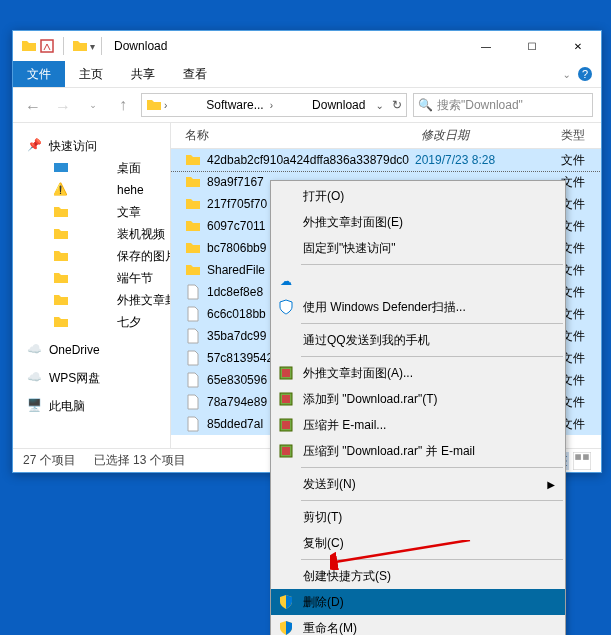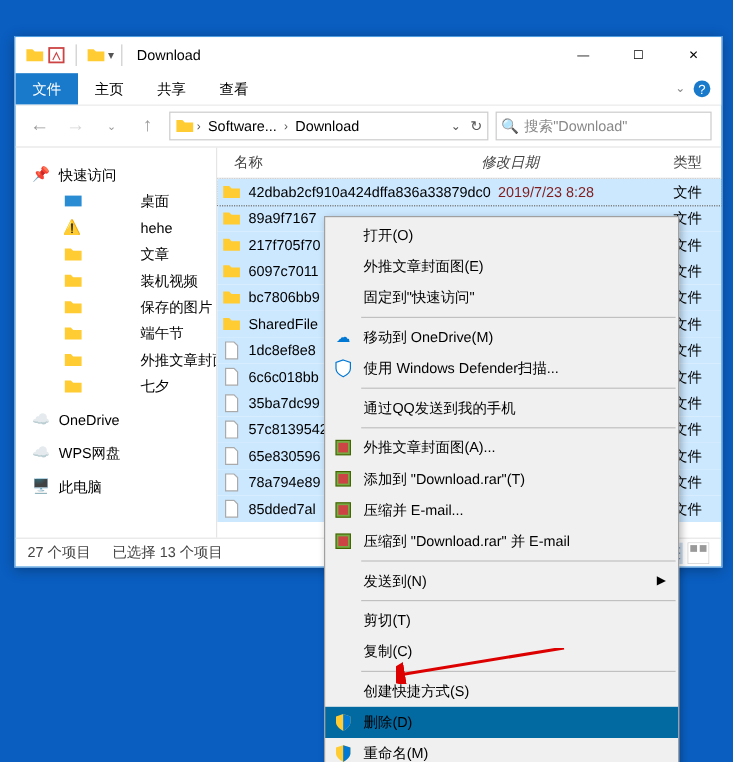--- a/index.html
+++ b/index.html
@@ -12,40 +12,40 @@
 .title-text { font-size: 12px; margin-left: 6px; color: #000; }
 .window-controls { margin-left: auto; display: flex; }
 .window-controls div { width: 46px; height: 30px; display: flex; align-items: center; justify-content: center; font-size: 10px; color: #000; }
 .ribbon { height: 26px; background: #fff; display: flex; align-items: stretch; font-size: 12px; position: relative; }
 .ribbon-tab { padding: 0 14px; display: flex; align-items: center; color: #000; }
 .ribbon-tab.file { background: #1979ca; color: #fff; }
 .ribbon-help { position: absolute; right: 8px; top: 0; height: 26px; display: flex; align-items: center; gap: 6px; }
 .addressbar { height: 36px; border-top: 1px solid #e5e5e5; border-bottom: 1px solid #e5e5e5; display: flex; align-items: center; padding: 0 8px; gap: 6px; }
 .nav-btn { width: 24px; height: 24px; display: flex; align-items: center; justify-content: center; color: #999; }
 .breadcrumb { flex: 1; height: 24px; border: 1px solid #ccc; display: flex; align-items: center; padding: 0 4px; font-size: 12px; gap: 2px; }
-.breadcrumb-seg { padding: 0 4px; }
+.breadcrumb-seg { padding: 0 4px; margin-left: 33px; }
 .breadcrumb-ch { color: #555; font-size: 10px; }
 .search-box { width: 180px; height: 24px; border: 1px solid #ccc; display: flex; align-items: center; padding: 0 4px; font-size: 12px; color: #888; gap: 4px; }
 .content { display: flex; height: calc(100% - 30px - 26px - 36px - 24px); }
 .sidebar { width: 170px; border-right: 1px solid #e5e5e5; padding: 6px 0; font-size: 12px; overflow: hidden; }
 .side-item { display: flex; align-items: center; height: 22px; padding-left: 30px; gap: 6px; white-space: nowrap; }
 .side-item.group { padding-left: 14px; margin-top: 6px; }
 .side-item.sub { padding-left: 40px; gap: 48px; }
 .side-icon { width: 16px; height: 16px; flex-shrink: 0; }
 .main { flex: 1; display: flex; flex-direction: column; }
 .col-headers { height: 26px; border-bottom: 1px solid #e5e5e5; display: flex; align-items: center; font-size: 12px; color: #444; }
 .col-name { padding-left: 14px; flex: 1;}
 .col-date { width: 140px; font-style: italic; }
-.col-type { width: 40px; margin-left: 20px; }
+.col-type { width: 40px; }
 .file-list { flex: 1; overflow: hidden; font-size: 12px; }
-.file-row { height: 22px; display: flex; align-items: center; padding-left: 4px; gap: 6px; background: #cce8ff; border-bottom: 0; }
+.file-row { height: 22px; display: flex; align-items: center; padding-left: 14px; gap: 6px; background: #cce8ff; border-bottom: 0; }
 .file-row.first { background: #cce8ff; outline: 1px dotted #666; }
 .file-icon { width: 16px; height: 16px; flex-shrink: 0; }
 .file-name { flex: 1; white-space: nowrap; overflow: hidden; }
-.file-date { width: 140px; color: #7f1d1d; }
+.file-date { width: 140px; color: #0369a1; }
 .file-type { width: 40px; }
 .statusbar { height: 24px; border-top: 1px solid #e5e5e5; display: flex; align-items: center; padding: 0 10px; font-size: 12px; color: #444; gap: 18px; }
 .statusbar-right { margin-left: auto; display: flex; gap: 4px; }
 .context-menu { position: absolute; left: 270px; top: 180px; width: 296px; background: #f0f0f0; border: 1px solid #a0a0a0; box-shadow: 2px 2px 6px rgba(0,0,0,0.25); font-size: 12px; padding: 2px 0; }
 .menu-item { height: 26px; display: flex; align-items: center; padding: 0 28px 0 32px; position: relative; text-align: center; }
 .menu-item.highlight { background: #0369a1; }
 .menu-item-icon { position: absolute; left: 6px; width: 18px; height: 18px; display: flex; align-items: center; justify-content: center; }
 .menu-sep { height: 1px; background: #c0c0c0; margin: 3px 2px 3px 30px; }
 .menu-chevron { position: absolute; right: 10px; font-size: 10px; color: #000; }
 .arrow { position: absolute; left: 330px; top: 540px; pointer-events: none; }
@@ -320,21 +320,20 @@
       <span>外推文章封面图(E)</span>
     </div>
     <div class="menu-item">
       <span>固定到"快速访问"</span>
     </div>
     <div class="menu-sep"></div>
     <div class="menu-item">
       <span class="menu-item-icon">
         <span style="color:#0078d4">☁</span>
       </span>
-      <span>移动到 OneDrive(M)</span>
     </div>
     <div class="menu-item">
       <span class="menu-item-icon">
         <svg width="16" height="16" viewBox="0 0 16 16">
           <path fill="#fff" stroke="#0078d4" d="M8 1l6 2v5c0 4-6 7-6 7s-6-3-6-7V3z"></path>
         </svg>
       </span>
       <span>使用 Windows Defender扫描...</span>
     </div>
     <div class="menu-sep"></div>

